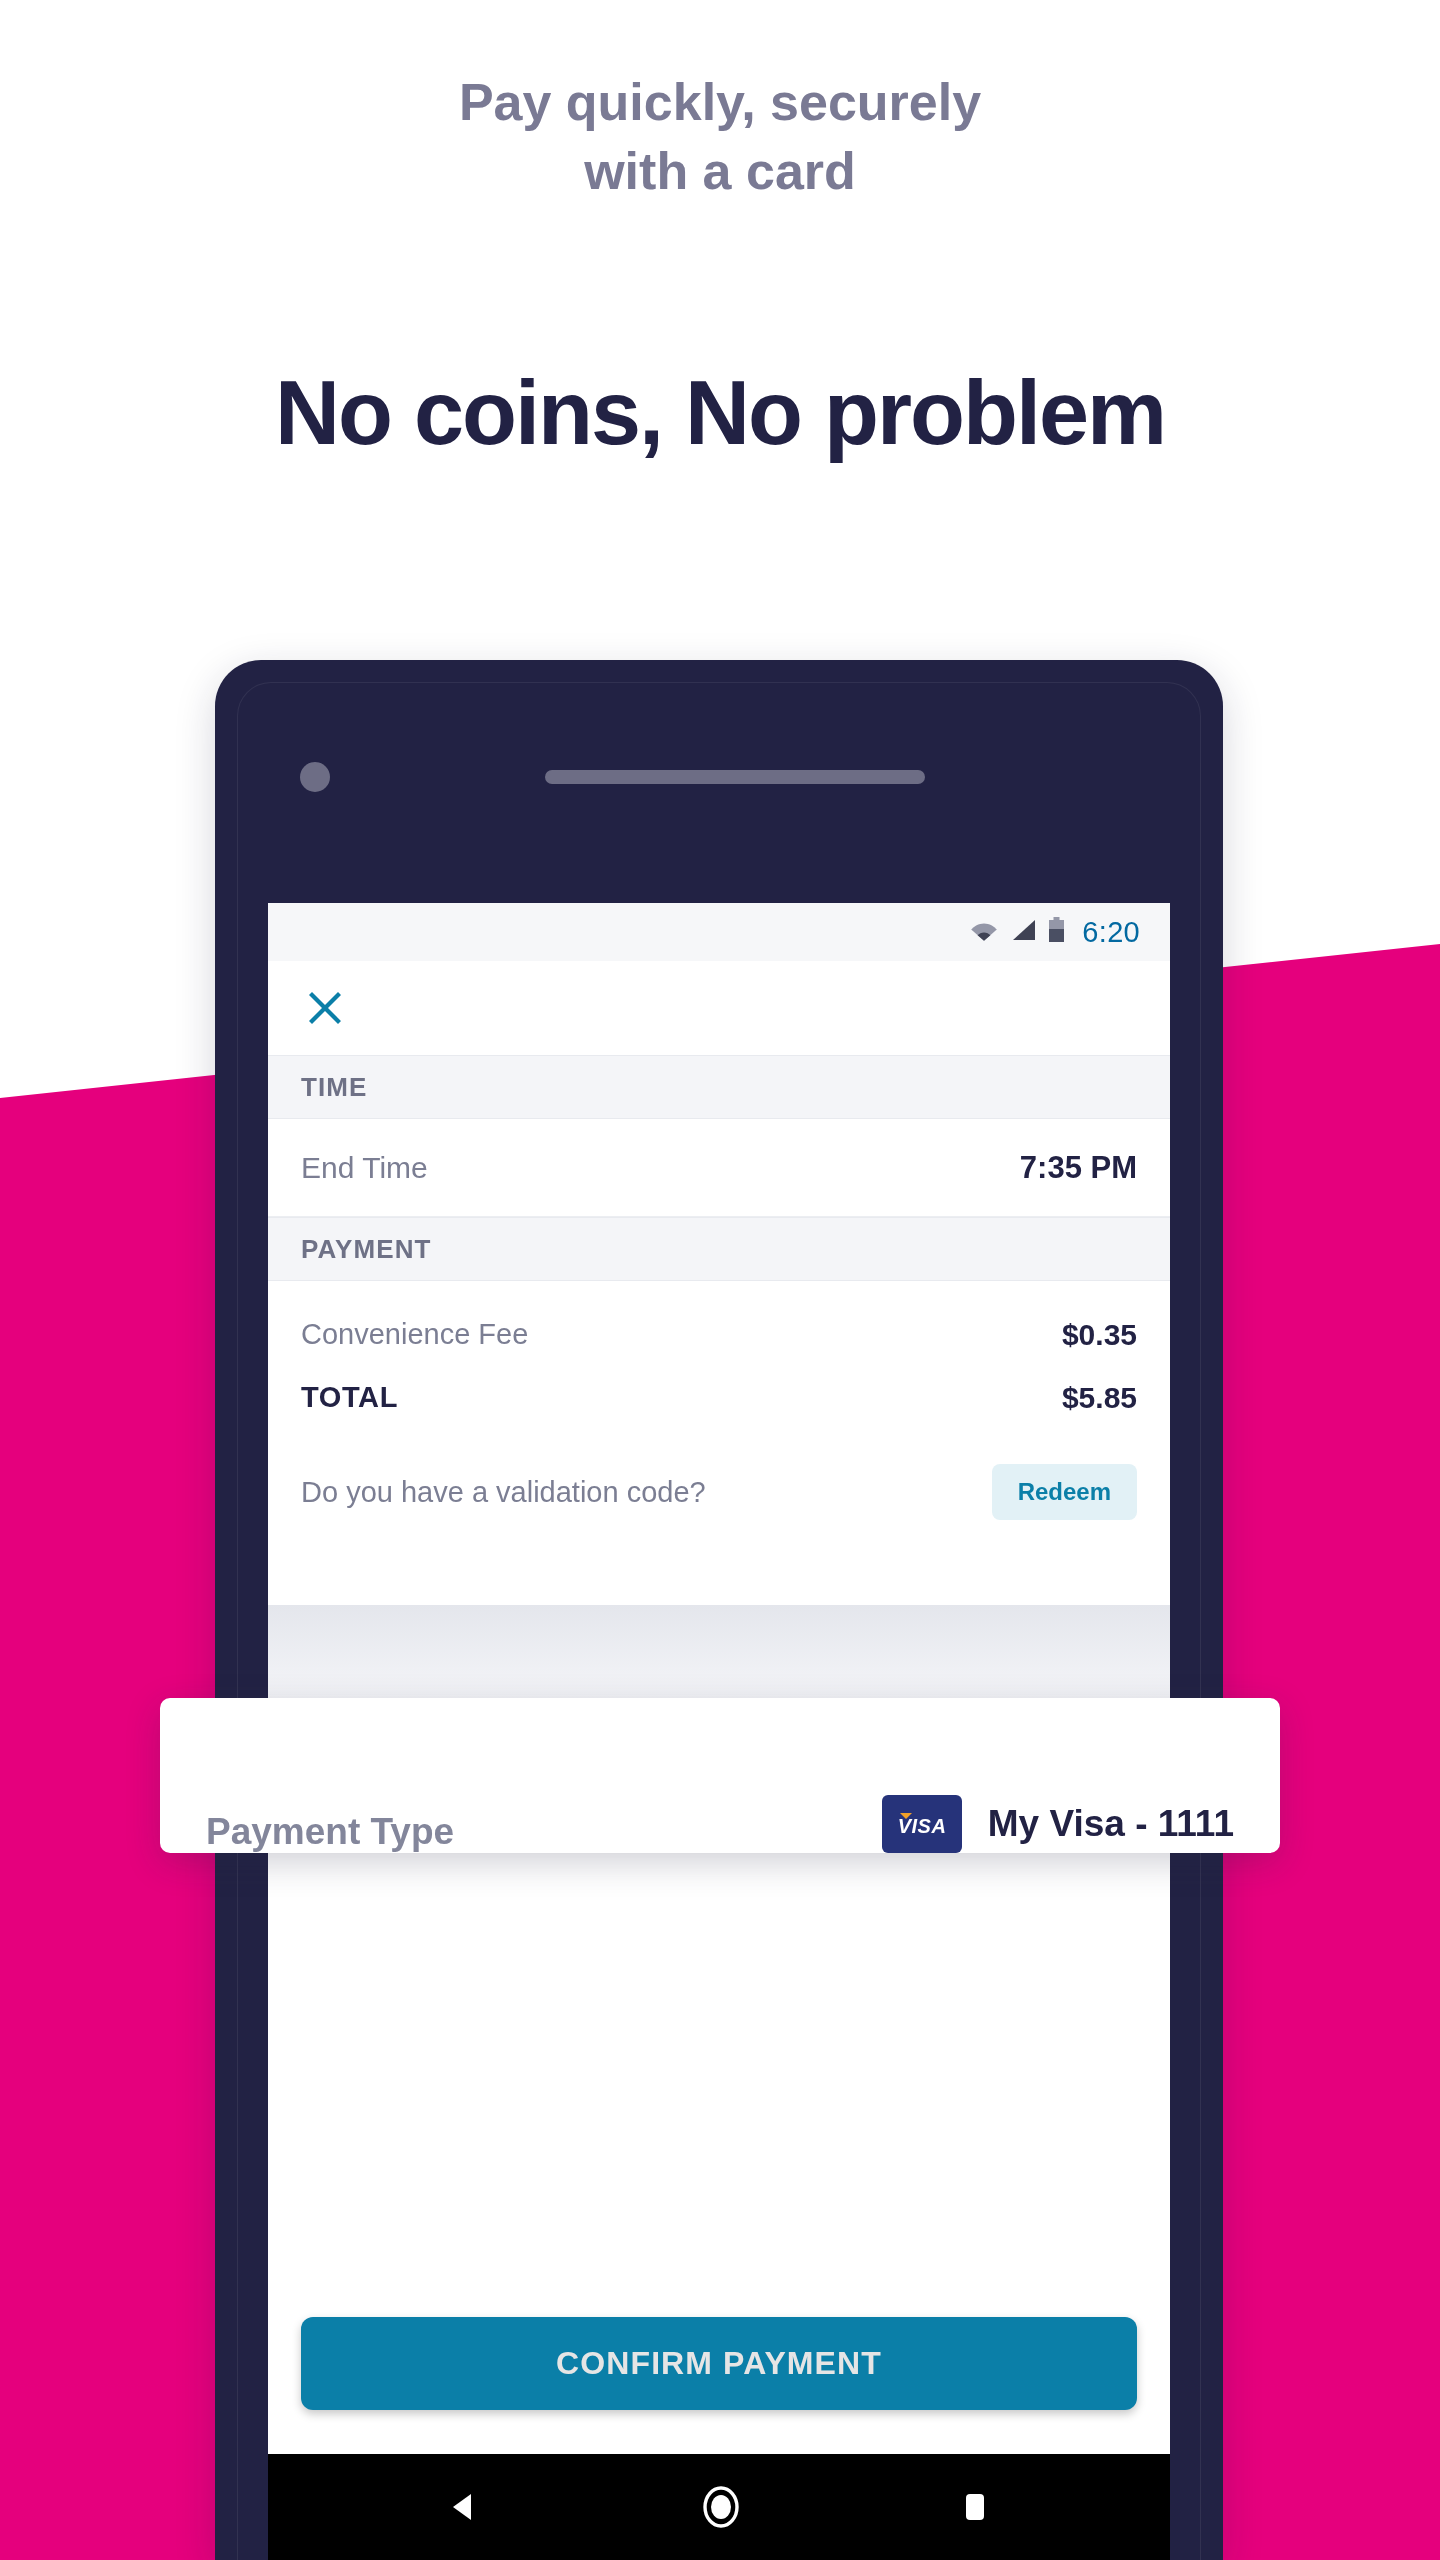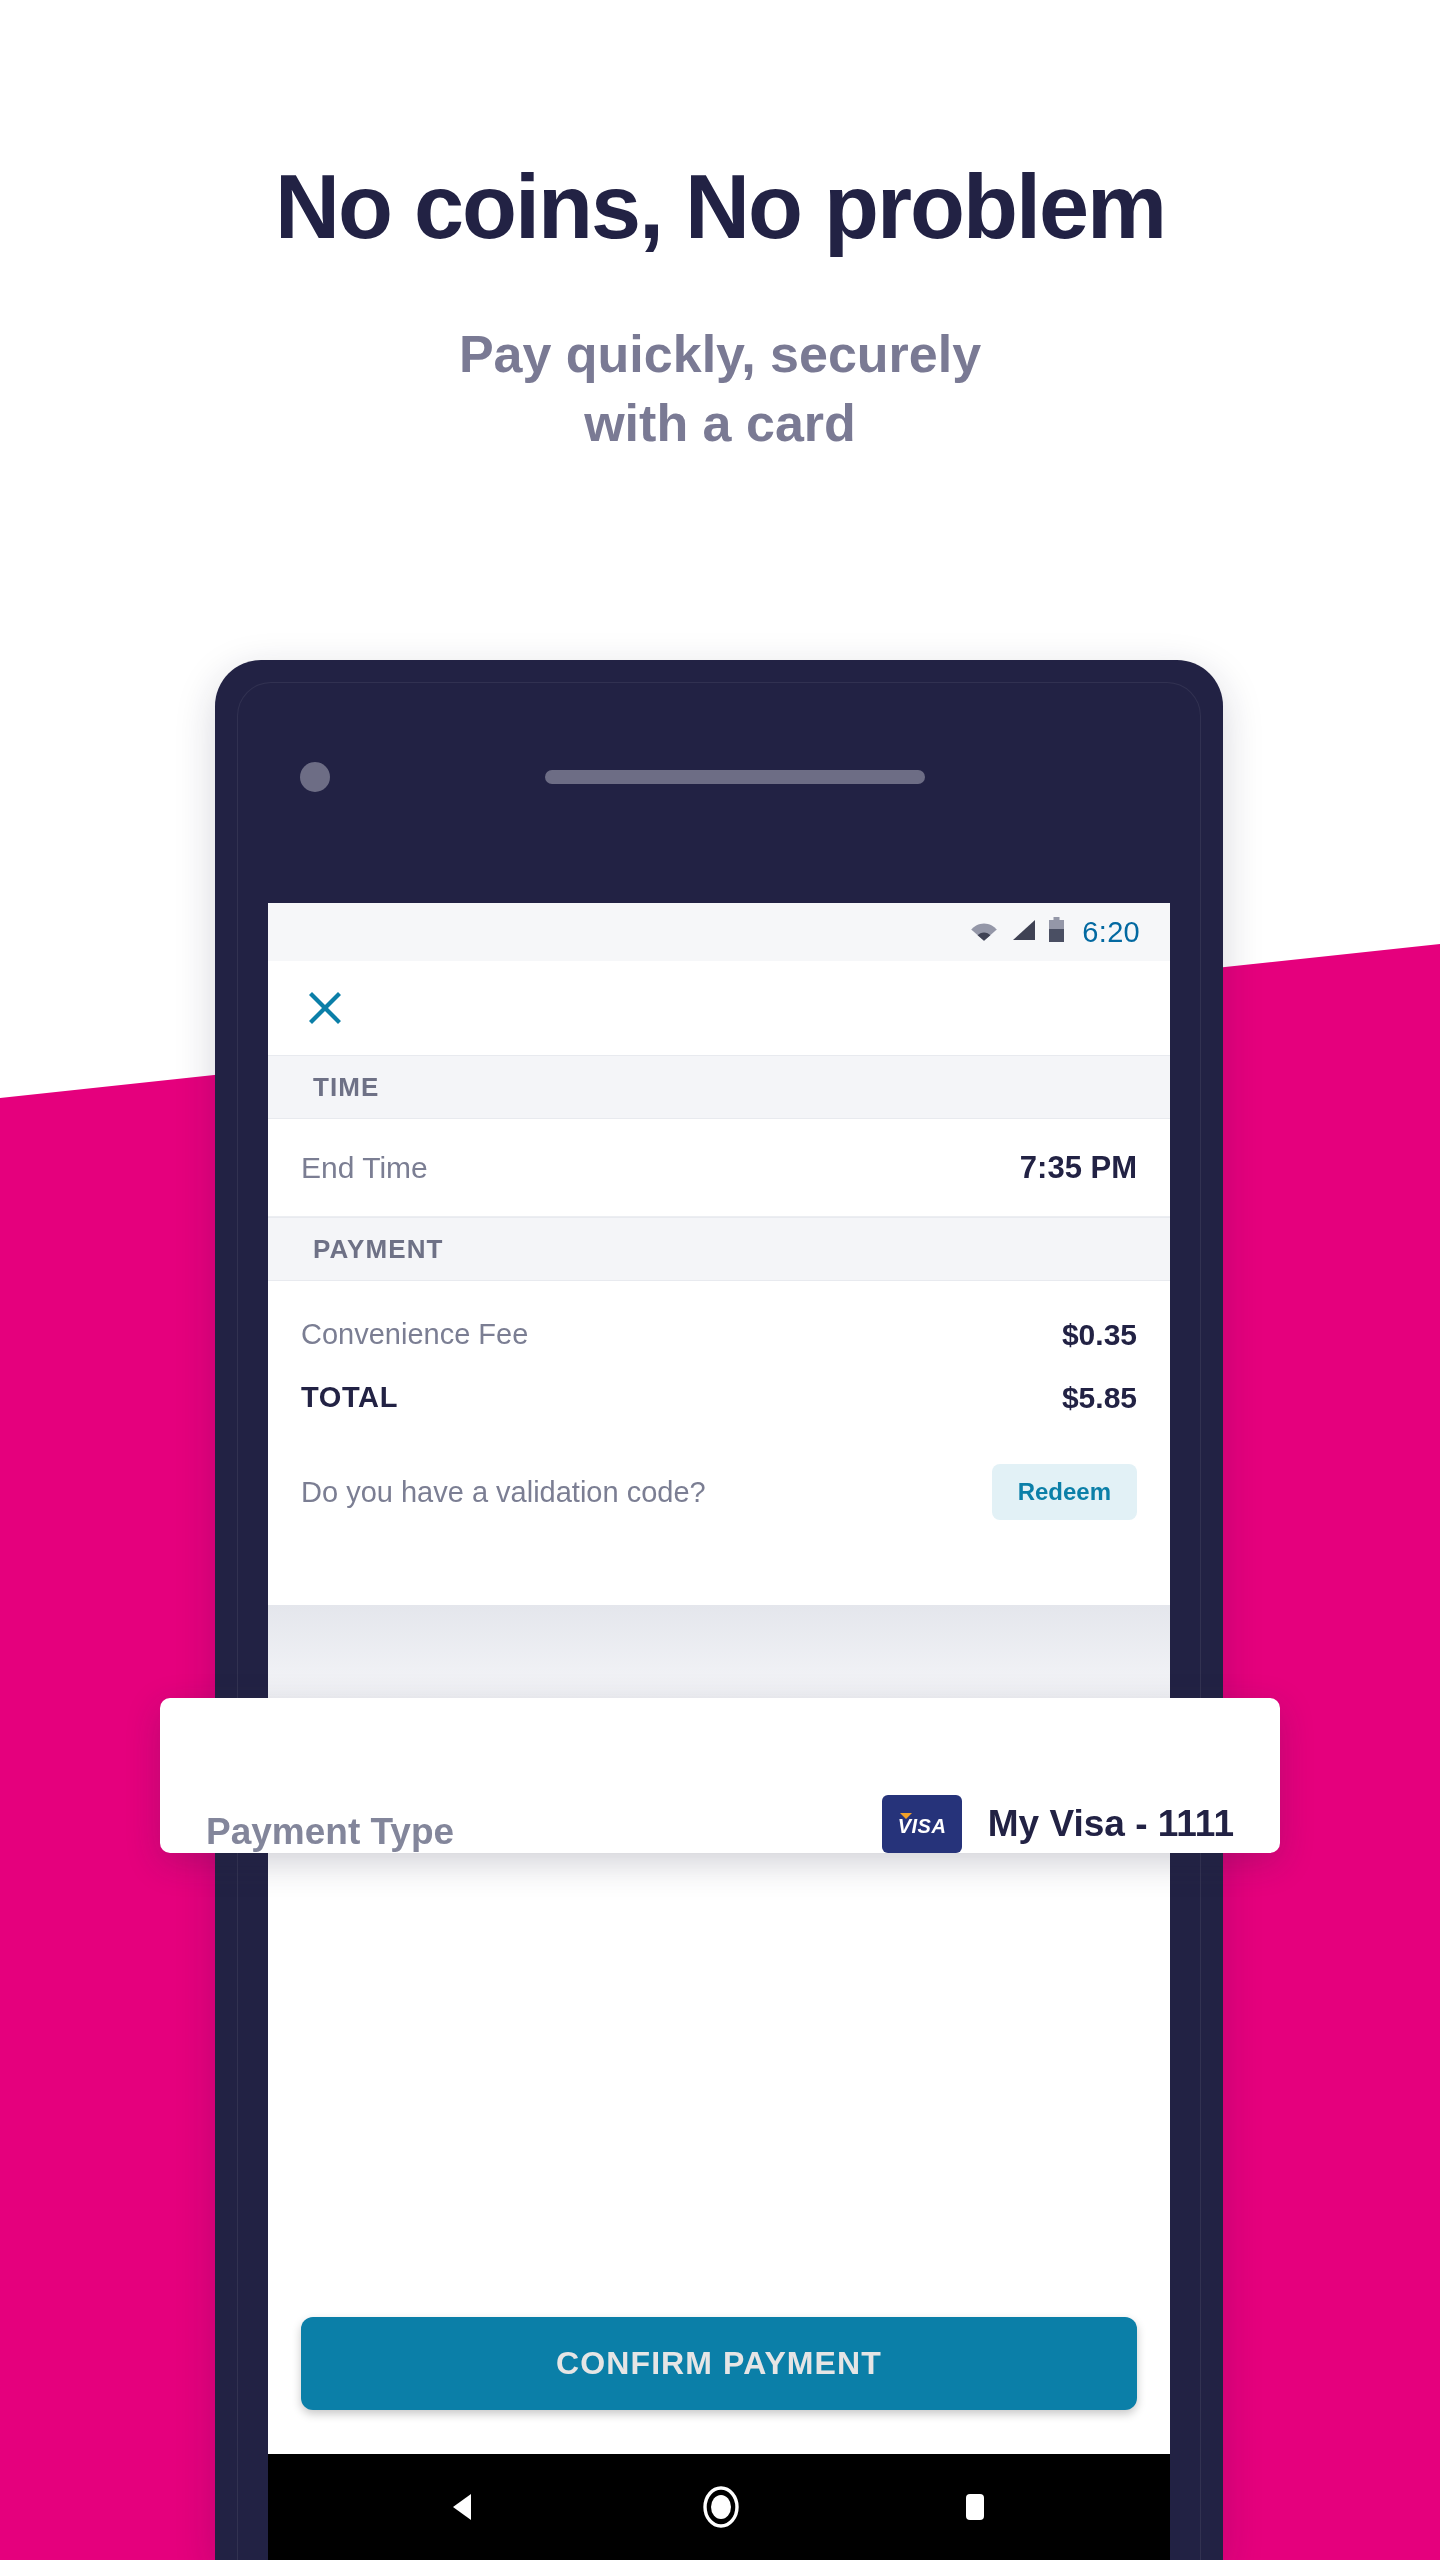--- a/index.html
+++ b/index.html
@@ -112,21 +112,21 @@
     width:48px; height:48px;
     display:flex; align-items:center; justify-content:center;
     cursor:pointer;
   }
 
   
   .section-header {
     background:#f4f5f8;
     border-top:1px solid #e8eaef;
     border-bottom:1px solid #e8eaef;
-    padding:16px 45px 15px;
+    padding:16px 33px 15px;
     font-size:26px;
     font-weight:bold;
     letter-spacing:1.1px;
     color:#6e7186;
     flex:0 0 auto;
   }
 
   
   .row {
     display:flex; align-items:center; justify-content:space-between;
@@ -222,25 +222,25 @@
 
 <div id="bg-layer">
   <div id="bg-magenta">
     <svg width="1440" height="2560" viewBox="0 0 1440 2560" xmlns="http://www.w3.org/2000/svg">
       <polygon points="0,1098 1440,944 1440,2560 0,2560" fill="#e5007d"></polygon>
     </svg>
   </div>
 </div>
 
 <div id="promo-text">
-  <div id="promo-headline">No coins, No problem</div>
   <div id="promo-subtitle">
     <div>Pay quickly, securely</div>
     <div>with a card</div>
   </div>
+  <div id="promo-headline">No coins, No problem</div>
 </div>
 
 <div id="phone">
   <div id="phone-frame">
     <div id="phone-frame-inner-line"></div>
     <div id="phone-camera"></div>
     <div id="phone-speaker"></div>
   </div>
 
   <div id="phone-screen">

